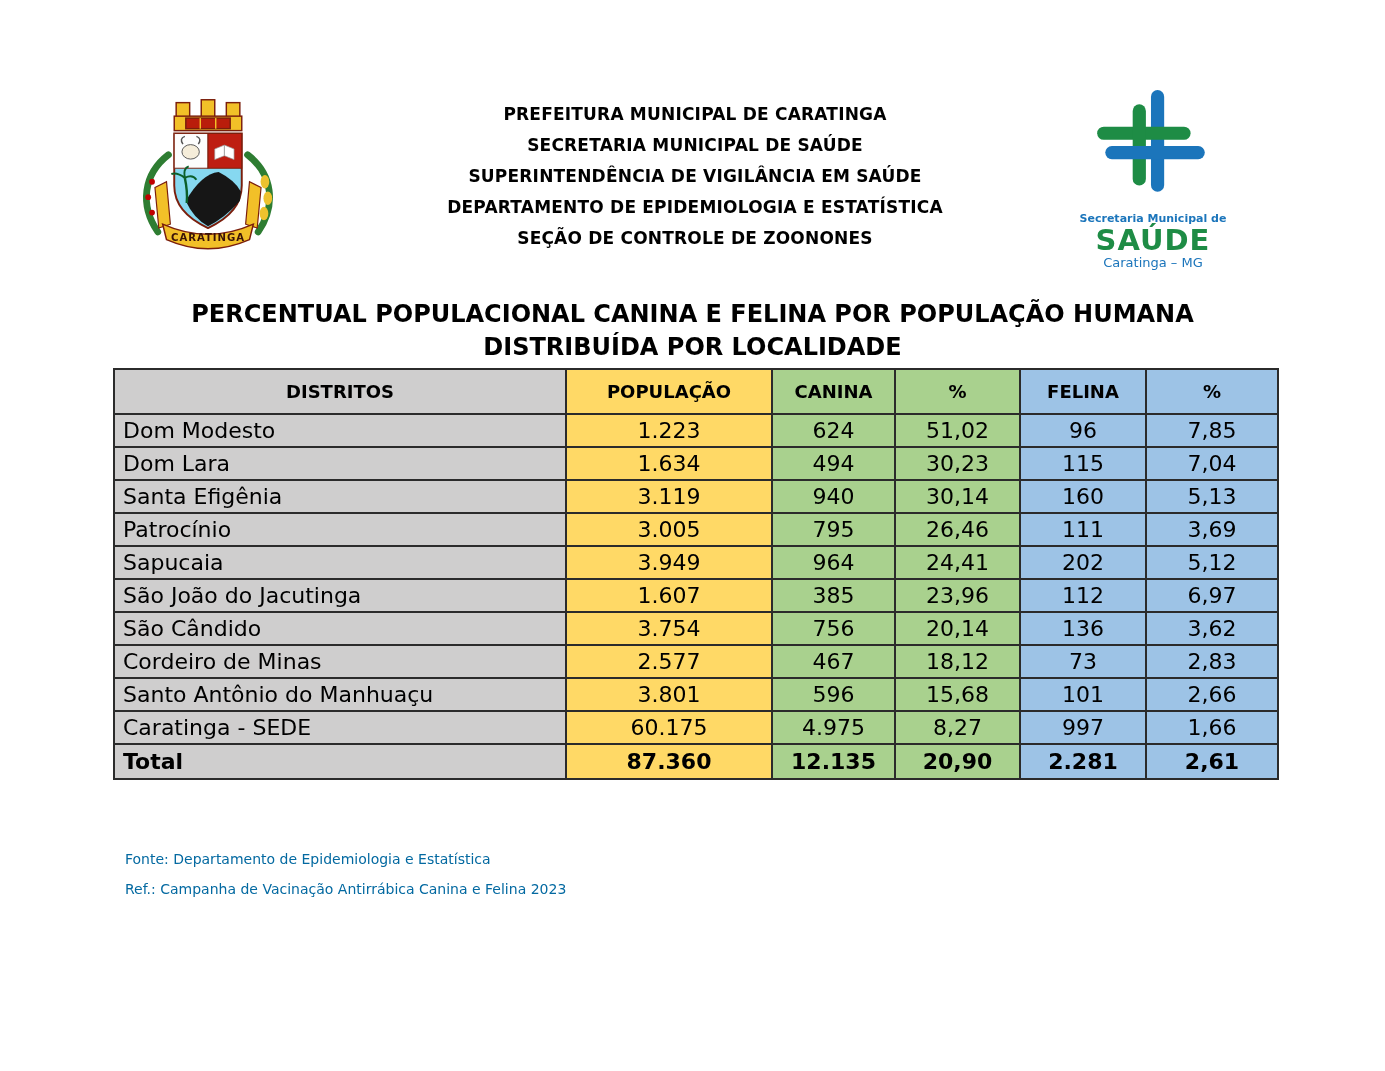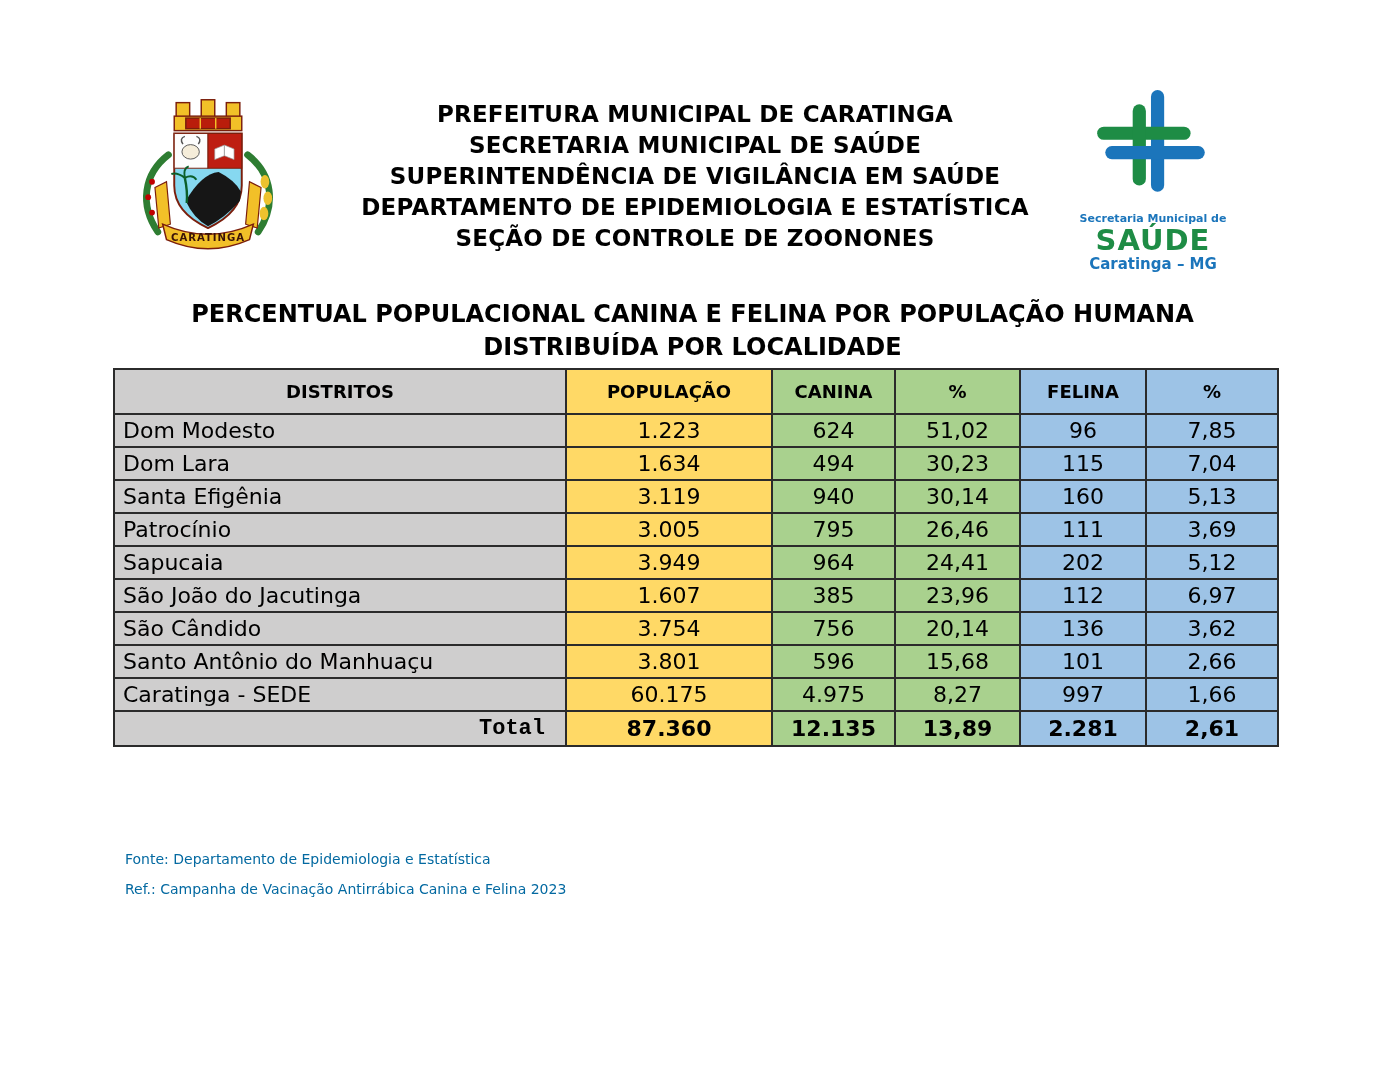--- a/index.html
+++ b/index.html
@@ -7,44 +7,44 @@
     --border:#2b2b2b; --logo-blue:#1B75BB; --logo-green:#1E8C45;
   }
   *{box-sizing:border-box;}
   html,body{margin:0;padding:0;background:#fff;}
   body{width:1385px;height:1071px;font-family:"DejaVu Sans","Liberation Sans",sans-serif;color:#111;}
   .page{position:relative;width:1385px;height:1071px;background:#fff;overflow:hidden;}
 
   
   .crest{position:absolute;left:126px;top:93px;width:164px;height:164px;}
   .org-block{position:absolute;left:295px;top:99px;width:800px;text-align:center;
-             font-weight:bold;font-size:23px;line-height:31px;letter-spacing:.2px;color:#000;}
+             font-weight:bold;font-size:17px;line-height:31px;letter-spacing:.2px;color:#000;}
   .health-logo{position:absolute;left:1058px;top:88px;width:190px;text-align:center;}
   .health-logo svg{display:block;margin:0 auto;}
   .hl-line1{font-size:11px;font-weight:bold;color:var(--logo-blue);margin-top:2px;}
   .hl-line2{font-size:29px;font-weight:bold;color:var(--logo-green);line-height:30px;letter-spacing:1px;}
-  .hl-line3{font-size:15px;font-weight:bold;color:var(--logo-blue);}
+  .hl-line3{font-size:13px;font-weight:normal;color:var(--logo-blue);}
 
   
   .doc-title{position:absolute;left:0;top:298px;width:1385px;text-align:center;
              font-weight:bold;font-size:24px;line-height:33px;color:#000;}
 
   
   table.data{position:absolute;left:113px;top:368px;border-collapse:collapse;table-layout:fixed;
              font-size:22px;color:#000;}
   table.data th,table.data td{border:2px solid var(--border);padding:0 8px;overflow:hidden;white-space:nowrap;}
   table.data th{height:45px;font-size:18px;font-weight:bold;text-align:center;}
   table.data td{height:33px;}
   .c-dist{background:var(--gray);text-align:left;}
   .c-pop{background:var(--yellow);text-align:center;}
   .c-can,.c-pct-g{background:var(--green);text-align:center;}
   .c-fel,.c-pct-b{background:var(--blue);text-align:center;}
   th.c-dist{text-align:center;}
   tr.total-row td{font-weight:bold;height:35px;}
-  tr.total-row td.c-dist{text-align:right;padding-right:20px;font-family:Liberation Mono, monospace;}
+  tr.total-row td.c-dist{text-align:left;padding-right:20px;}
 
   
   .footer{position:absolute;left:125px;top:844px;font-size:14px;line-height:30px;color:#0369a1;}
 </style>
 </head>
 <body>
 
 <div class="page">
 
   <svg class="crest" viewBox="0 0 170 170" aria-hidden="true">
@@ -179,40 +179,48 @@
         </tr>
         <tr>
           <td class="c-dist">São Cândido</td>
           <td class="c-pop">3.754</td>
           <td class="c-can">756</td>
           <td class="c-pct-g">20,14</td>
           <td class="c-fel">136</td>
           <td class="c-pct-b">3,62</td>
         </tr>
         <tr>
+          <td class="c-dist">Cordeiro de Minas</td>
+          <td class="c-pop">2.577</td>
+          <td class="c-can">467</td>
+          <td class="c-pct-g">18,12</td>
+          <td class="c-fel">73</td>
+          <td class="c-pct-b">2,83</td>
+        </tr>
+        <tr>
           <td class="c-dist">Santo Antônio do Manhuaçu</td>
           <td class="c-pop">3.801</td>
           <td class="c-can">596</td>
           <td class="c-pct-g">15,68</td>
           <td class="c-fel">101</td>
           <td class="c-pct-b">2,66</td>
         </tr>
         <tr>
           <td class="c-dist">Caratinga - SEDE</td>
           <td class="c-pop">60.175</td>
           <td class="c-can">4.975</td>
           <td class="c-pct-g">8,27</td>
           <td class="c-fel">997</td>
           <td class="c-pct-b">1,66</td>
         </tr>
         <tr class="total-row">
           <td class="c-dist">Total</td>
           <td class="c-pop">87.360</td>
           <td class="c-can">12.135</td>
-          <td class="c-pct-g">13,89</td>
+          <td class="c-pct-g">20,90</td>
           <td class="c-fel">2.281</td>
           <td class="c-pct-b">2,61</td>
         </tr>
       </tbody>
   </table>
 
   <div class="footer">
     <div>Fonte: Departamento de Epidemiologia e Estatística</div>
     <div>Ref.: Campanha de Vacinação Antirrábica Canina e Felina 2023</div>
   </div>

